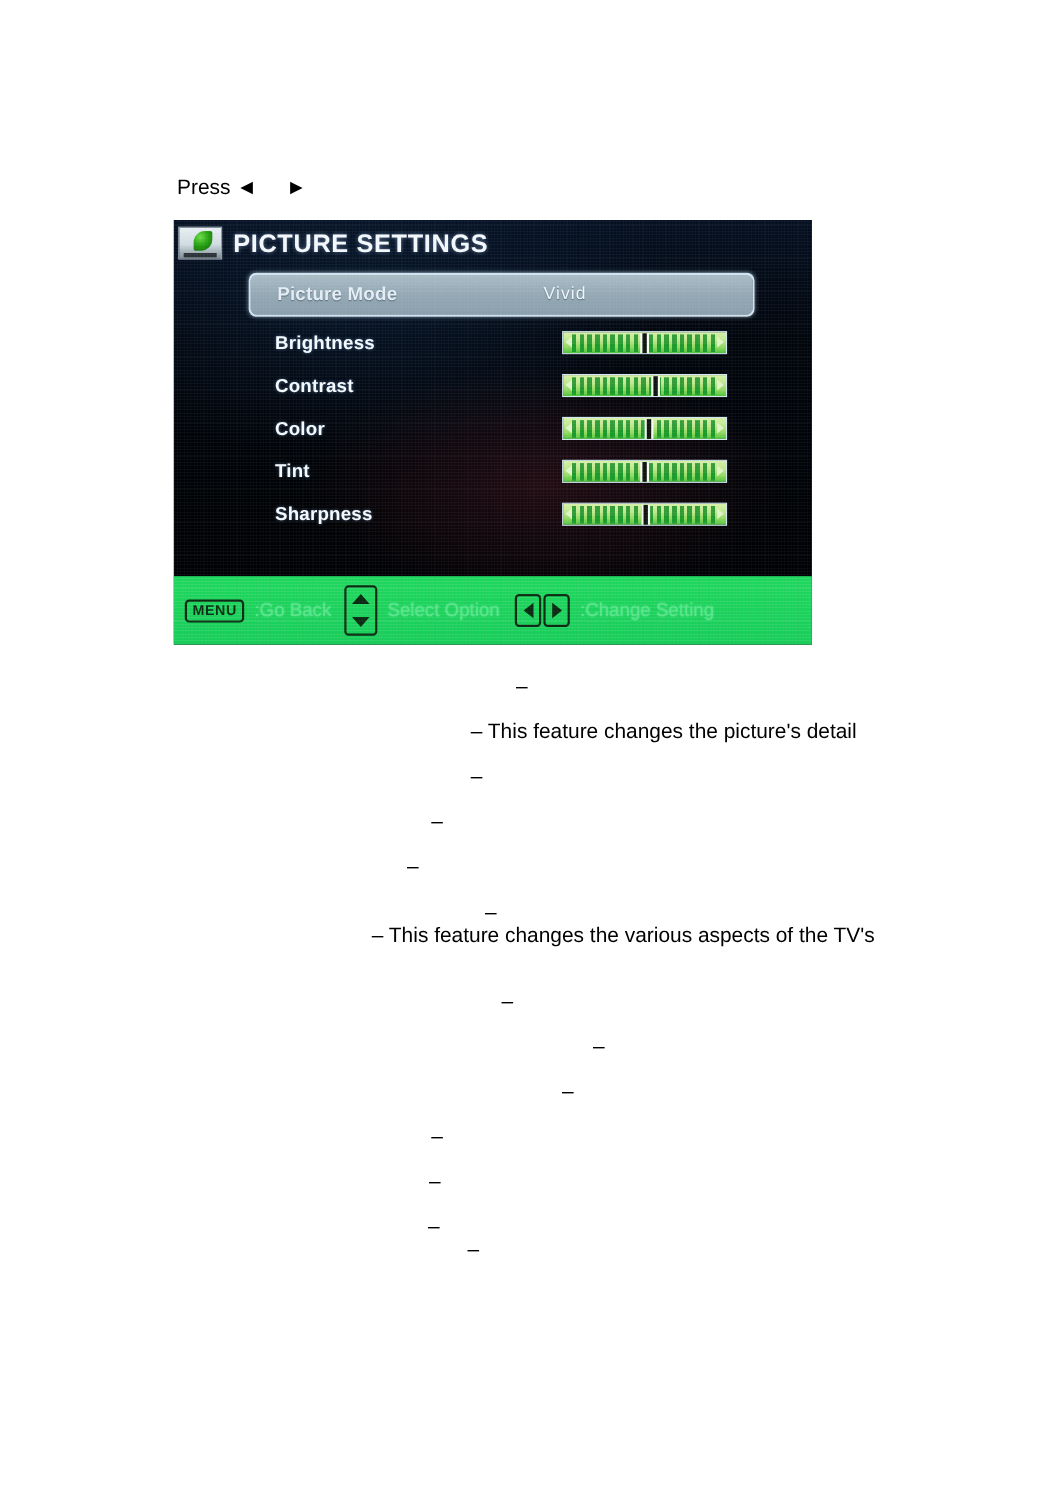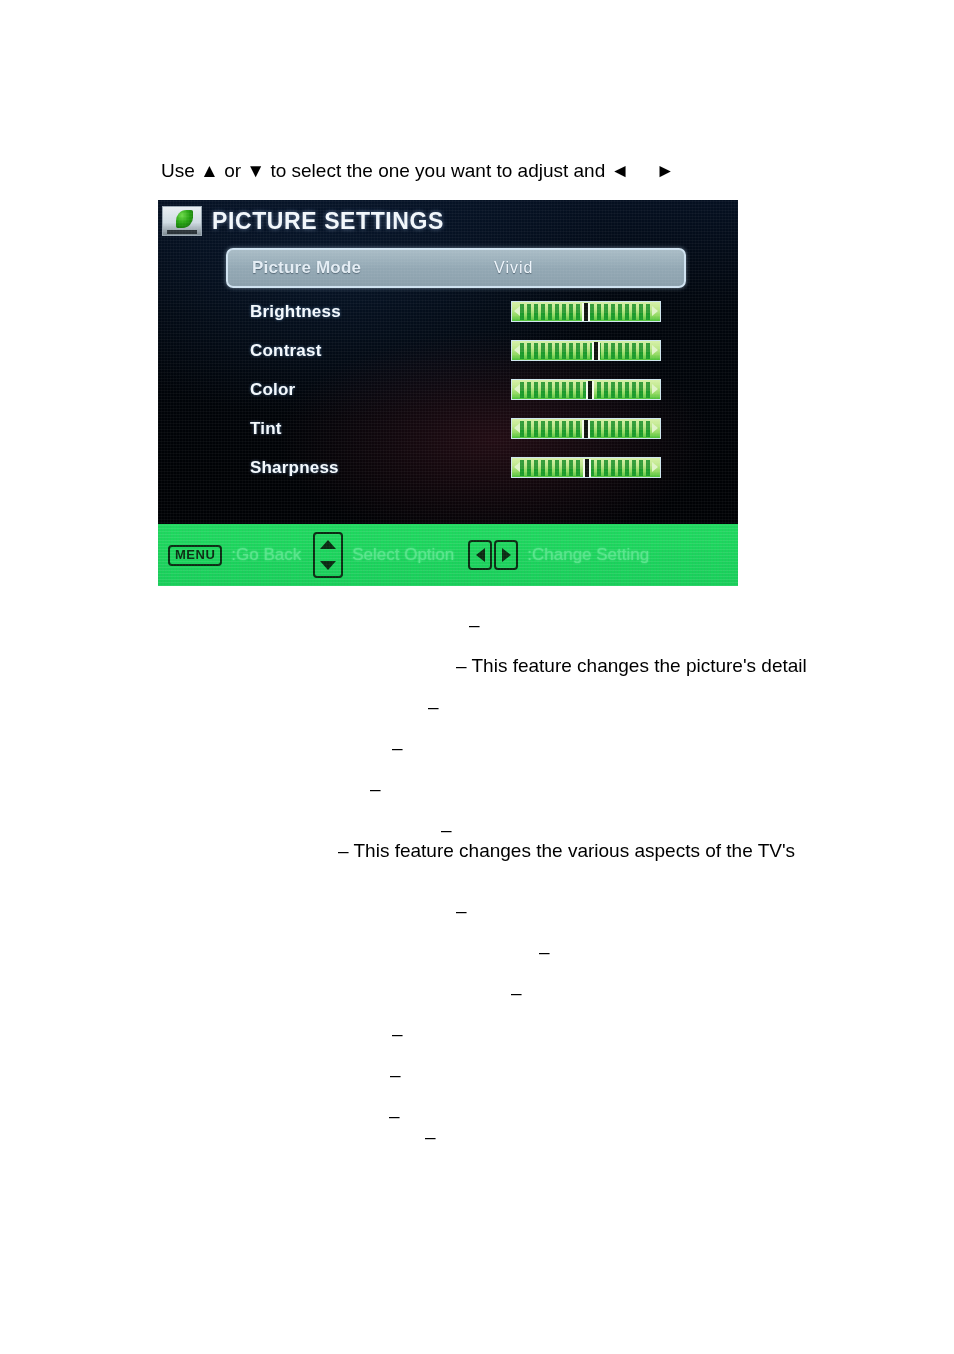--- a/index.html
+++ b/index.html
@@ -290,20 +290,21 @@
     font-size: 19px;
     line-height: 22px;
     color: #000;
     white-space: pre;
   }
 </style>
 </head>
 <body>
 
 <div class="instructions">
+  <span class="line">Press ◄     ►</span>
   <span class="line">Use ▲ or ▼ to select the one you want to adjust and ◄     ►</span>
 </div>
 
 <div class="osd">
   <div class="osd-glow"></div>
 
   <div class="osd-header">
     <div class="osd-icon">
       <div class="leaf"></div>
       <div class="stand"></div>
@@ -391,21 +392,21 @@
           <div class="tri-right"></div>
         </div>
     </div>
     <div class="hint-text">:Change Setting</div>
   </div>
 
   <div class="osd-scanlines"></div>
 </div>
 
 <div class="body-line" style="left:469px; top:614px;">–</div>
-<div class="body-line" style="left:456px; top:655px;">– This feature changes the picture's detail</div>
+<div class="body-line" style="left:428px; top:655px;">– This feature changes the picture's detail</div>
 <div class="body-line" style="left:428px; top:696px;">–</div>
 <div class="body-line" style="left:392px; top:737px;">–</div>
 <div class="body-line" style="left:370px; top:778px;">–</div>
 <div class="body-line" style="left:441px; top:819px;">–</div>
 <div class="body-line" style="left:338px; top:840px;">– This feature changes the various aspects of the TV's</div>
 <div class="body-line" style="left:456px; top:900px;">–</div>
 <div class="body-line" style="left:539px; top:941px;">–</div>
 <div class="body-line" style="left:511px; top:982px;">–</div>
 <div class="body-line" style="left:392px; top:1023px;">–</div>
 <div class="body-line" style="left:390px; top:1064px;">–</div>

